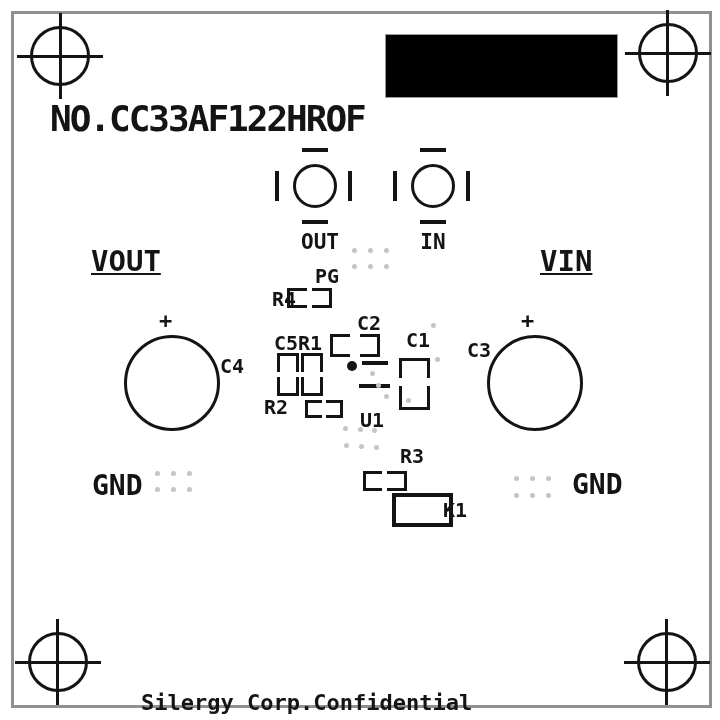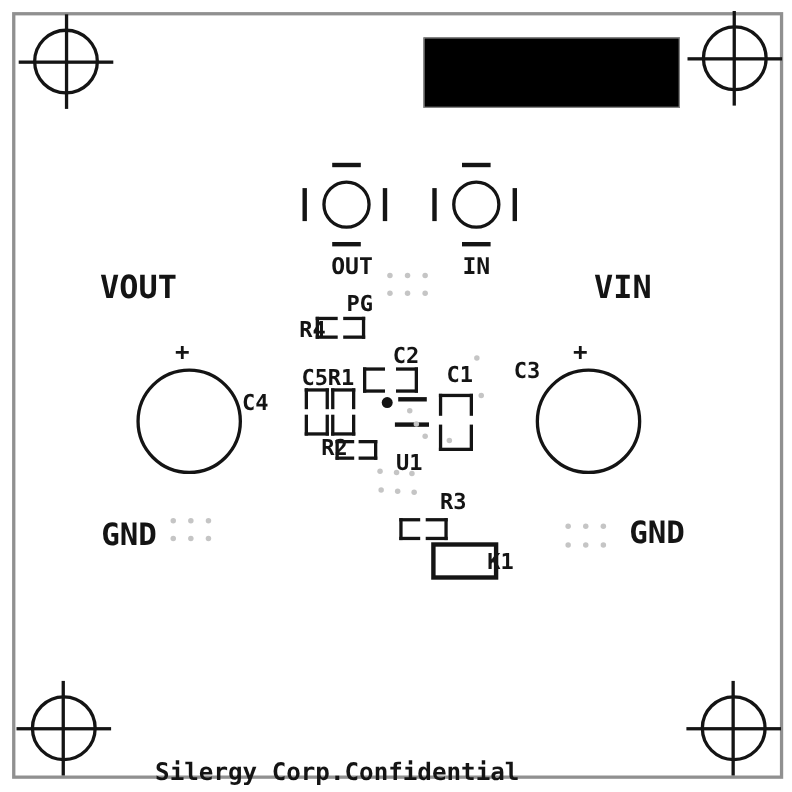--- a/index.html
+++ b/index.html
@@ -12,21 +12,21 @@
   
   .board-outline{left:11px;top:11px;width:701px;height:697px;border:3px solid #909090;box-sizing:border-box;}
   
   .fid-circle{width:60px;height:60px;border:3px solid #141414;border-radius:50%;box-sizing:border-box;}
   .fid-v{width:3px;height:86px;background:#141414;}
   .fid-h{width:86px;height:3px;background:#141414;}
   
   .label-block{left:385px;top:34px;width:233px;height:64px;background:#000000;border:1px solid #999999;box-sizing:border-box;}
   
   .title{left:50px;top:98px;font-size:36px;font-weight:bold;letter-spacing:-2px;white-space:nowrap;}
-  .netlabel{font-size:29px;font-weight:bold;white-space:nowrap;}
+  .netlabel{font-size:29px;font-weight:bold;white-space:nowrap;text-decoration:underline;}
   .gndlabel{font-size:28px;font-weight:bold;white-space:nowrap;}
   .tplabel{font-size:21px;font-weight:bold;text-align:center;width:44px;}
   .refdes{font-size:20px;font-weight:bold;white-space:nowrap;}
   .plus{font-size:22px;font-weight:bold;}
   .footer{left:141px;top:638px;font-size:22px;font-weight:bold;line-height:26px;white-space:pre;}
   
   .tp-circle{width:44px;height:44px;border:3px solid #141414;border-radius:50%;box-sizing:border-box;}
   .tick-h{width:26px;height:4px;background:#141414;}
   .tick-v{width:4px;height:30px;background:#141414;}
   
@@ -68,20 +68,21 @@
     <div class="abs fid-h" style="left:15px;top:661px"></div>
   </div>
   <div>
     <div class="abs fid-circle" style="left:637px;top:632px"></div>
     <div class="abs fid-v" style="left:665px;top:619px"></div>
     <div class="abs fid-h" style="left:624px;top:661px"></div>
   </div>
 
   <div class="abs label-block"></div>
 
+  <div class="abs title">NO.CC33AF122HROF</div>
 
   <div>
     <div class="abs tp-circle" style="left:293px;top:164px"></div>
     <div class="abs tick-h" style="left:302px;top:148px"></div>
     <div class="abs tick-h" style="left:302px;top:220px"></div>
     <div class="abs tick-v" style="left:275px;top:171px"></div>
     <div class="abs tick-v" style="left:348px;top:171px"></div>
     <div class="abs tplabel" style="left:298px;top:230px">OUT</div>
   </div>
 
@@ -117,31 +118,31 @@
 
   <div class="abs refdes" style="left:406px;top:328px">C1</div>
   <div class="abs pad padt" style="left:399px;top:358px;width:31px;height:20px"></div>
   <div class="abs pad padb" style="left:399px;top:386px;width:31px;height:24px"></div>
 
   <div class="abs u1-dot"></div>
   <div class="abs u1-line" style="left:362px;top:361px;width:26px"></div>
   <div class="abs u1-line" style="left:359px;top:384px;width:31px"></div>
   <div class="abs refdes" style="left:360px;top:408px">U1</div>
 
-  <div class="abs refdes" style="left:292px;top:395px">R2</div>
+  <div class="abs refdes" style="left:264px;top:395px">R2</div>
   <div class="abs pad padl" style="left:305px;top:400px;width:17px;height:18px"></div>
   <div class="abs pad padr" style="left:326px;top:400px;width:17px;height:18px"></div>
 
   <div class="abs cap-circle" style="left:124px;top:335px"></div>
   <div class="abs plus" style="left:159px;top:308px">+</div>
   <div class="abs refdes" style="left:220px;top:354px">C4</div>
 
   <div class="abs cap-circle" style="left:487px;top:335px"></div>
   <div class="abs plus" style="left:521px;top:308px">+</div>
-  <div class="abs refdes" style="left:467px;top:325px">C3</div>
+  <div class="abs refdes" style="left:467px;top:338px">C3</div>
 
   <div class="abs refdes" style="left:400px;top:444px">R3</div>
   <div class="abs pad padl" style="left:363px;top:471px;width:19px;height:20px"></div>
   <div class="abs pad padr" style="left:387px;top:471px;width:20px;height:20px"></div>
 
   <div class="abs k1-rect"></div>
   <div class="abs refdes" style="left:443px;top:498px">K1</div>
 
   <i class="via" style="left:352px;top:248px"></i>
   <i class="via" style="left:368px;top:248px"></i>

